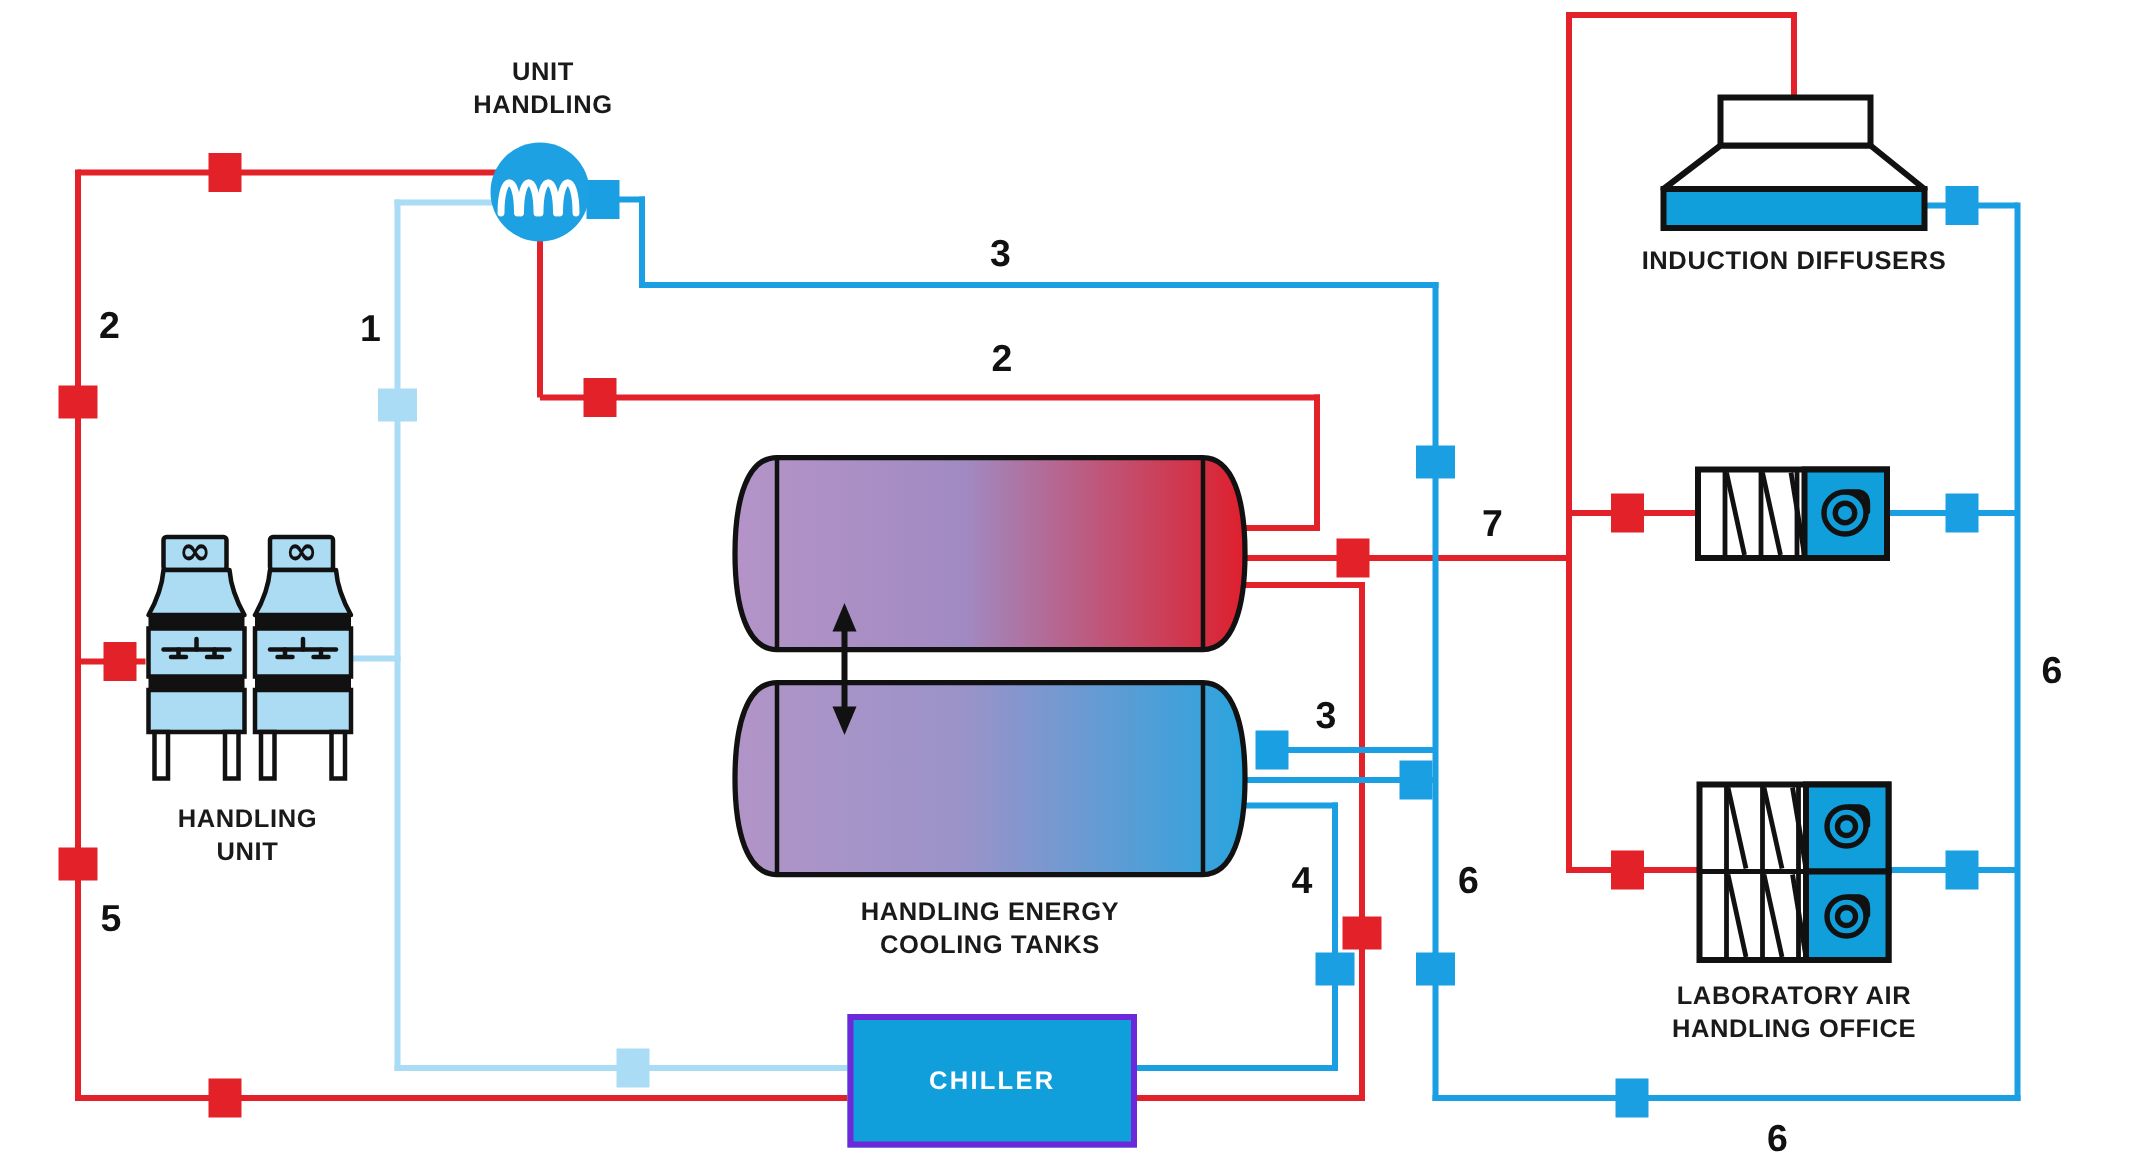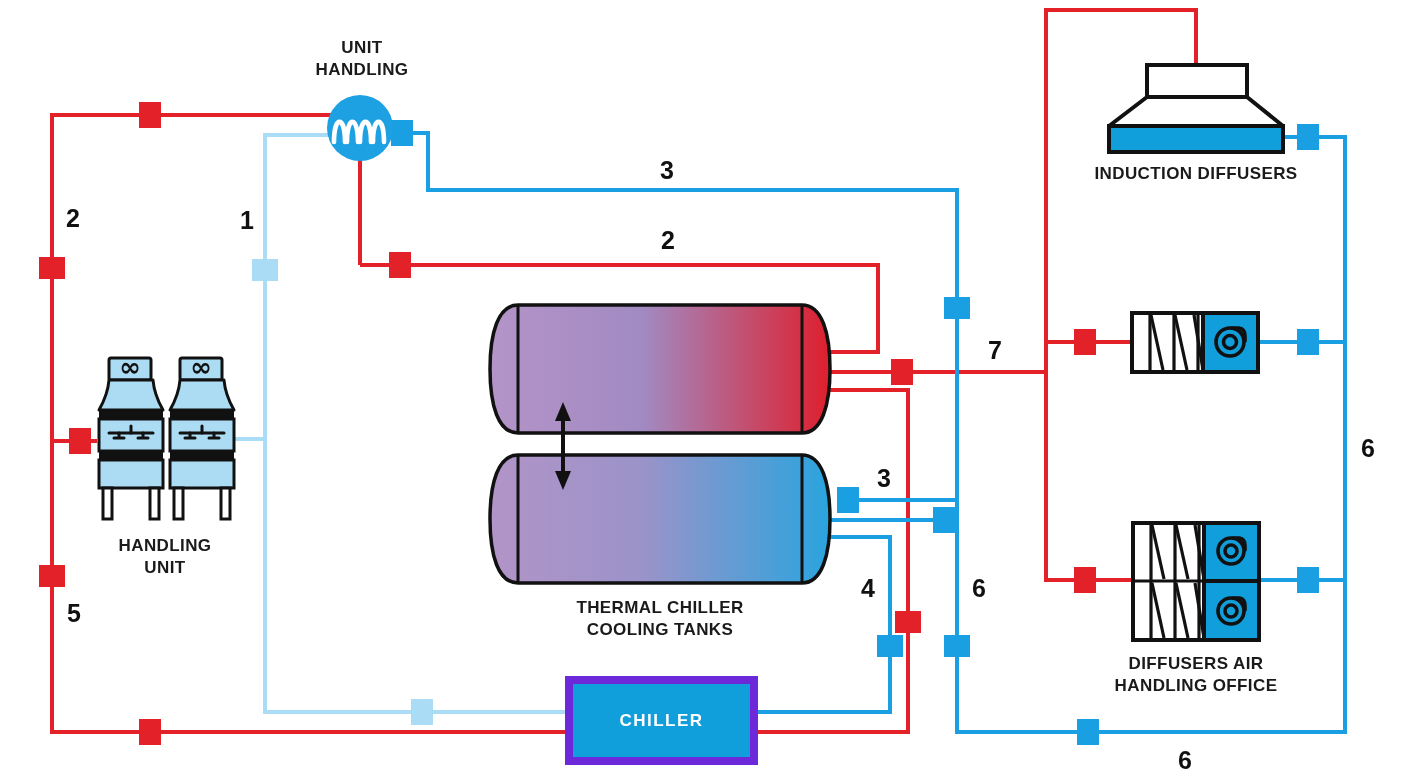--- a/index.html
+++ b/index.html
@@ -14,21 +14,21 @@
   .arr{position:absolute;width:22px;height:26px;overflow:visible;}
   .arr path{stroke:currentColor;stroke-width:4.2;fill:none;stroke-linecap:round;stroke-linejoin:round;}
   .arr.left{transform:rotate(180deg);}
   .arr.up{transform:rotate(-90deg);}
   .arr.down{transform:rotate(90deg);}
   .eq-label{position:absolute;transform:translate(-50%,-50%);text-align:center;
             color:#1a1a1a;font-size:17px;font-weight:700;letter-spacing:.4px;line-height:22px;white-space:nowrap;}
   .num{position:absolute;transform:translate(-50%,-50%);color:#111;font-size:25px;font-weight:700;}
   .hx-circle{position:absolute;left:327px;top:95px;width:66px;height:66px;border-radius:50%;background:#1da1e2;}
   .chiller-box{position:absolute;left:565px;top:676px;width:193px;height:89px;background:#119fdc;
-               border:8px solid #6d28d9;box-sizing:border-box;display:flex;align-items:center;justify-content:center;}
+               border:4px solid #6d28d9;box-sizing:border-box;display:flex;align-items:center;justify-content:center;}
   .chiller-box span{color:#fff;font-size:17px;font-weight:700;letter-spacing:1.5px;}
   svg{position:absolute;overflow:visible;}
 </style>
 </head>
 <body>
 
 <div id="canvas">
 
   <div class="ln h c-red" style="left:52px;top:113px;width:308px;"></div>
   <div class="ln v c-red" style="left:50px;top:113px;height:621px;"></div>
@@ -262,28 +262,28 @@
 
   <div class="eq-label" style="left:362px;top:59px;">
     <div>UNIT</div>
       <div>HANDLING</div>
   </div>
   <div class="eq-label" style="left:165px;top:557px;">
     <div>HANDLING</div>
       <div>UNIT</div>
   </div>
   <div class="eq-label" style="left:660px;top:619px;">
-    <div>THERMAL CHILLER</div>
+    <div>HANDLING ENERGY</div>
       <div>COOLING TANKS</div>
   </div>
   <div class="eq-label" style="left:1196px;top:174px;">
     <div>INDUCTION DIFFUSERS</div>
   </div>
   <div class="eq-label" style="left:1196px;top:675px;">
-    <div>DIFFUSERS AIR</div>
+    <div>LABORATORY AIR</div>
       <div>HANDLING OFFICE</div>
   </div>
 
   <div class="num" style="left:247px;top:220px;">1</div>
   <div class="num" style="left:73px;top:218px;">2</div>
   <div class="num" style="left:668px;top:240px;">2</div>
   <div class="num" style="left:667px;top:170px;">3</div>
   <div class="num" style="left:884px;top:478px;">3</div>
   <div class="num" style="left:868px;top:588px;">4</div>
   <div class="num" style="left:74px;top:613px;">5</div>

